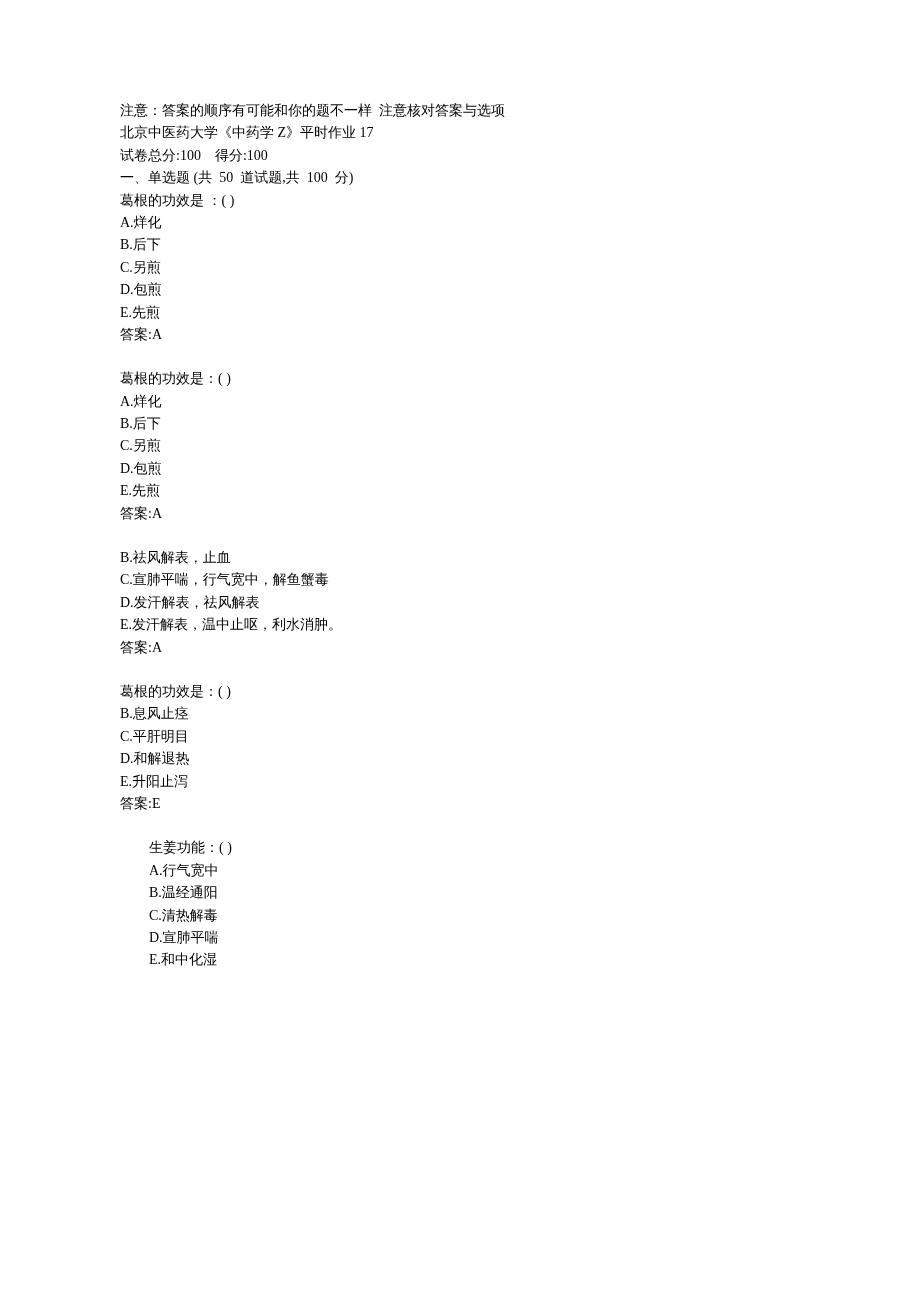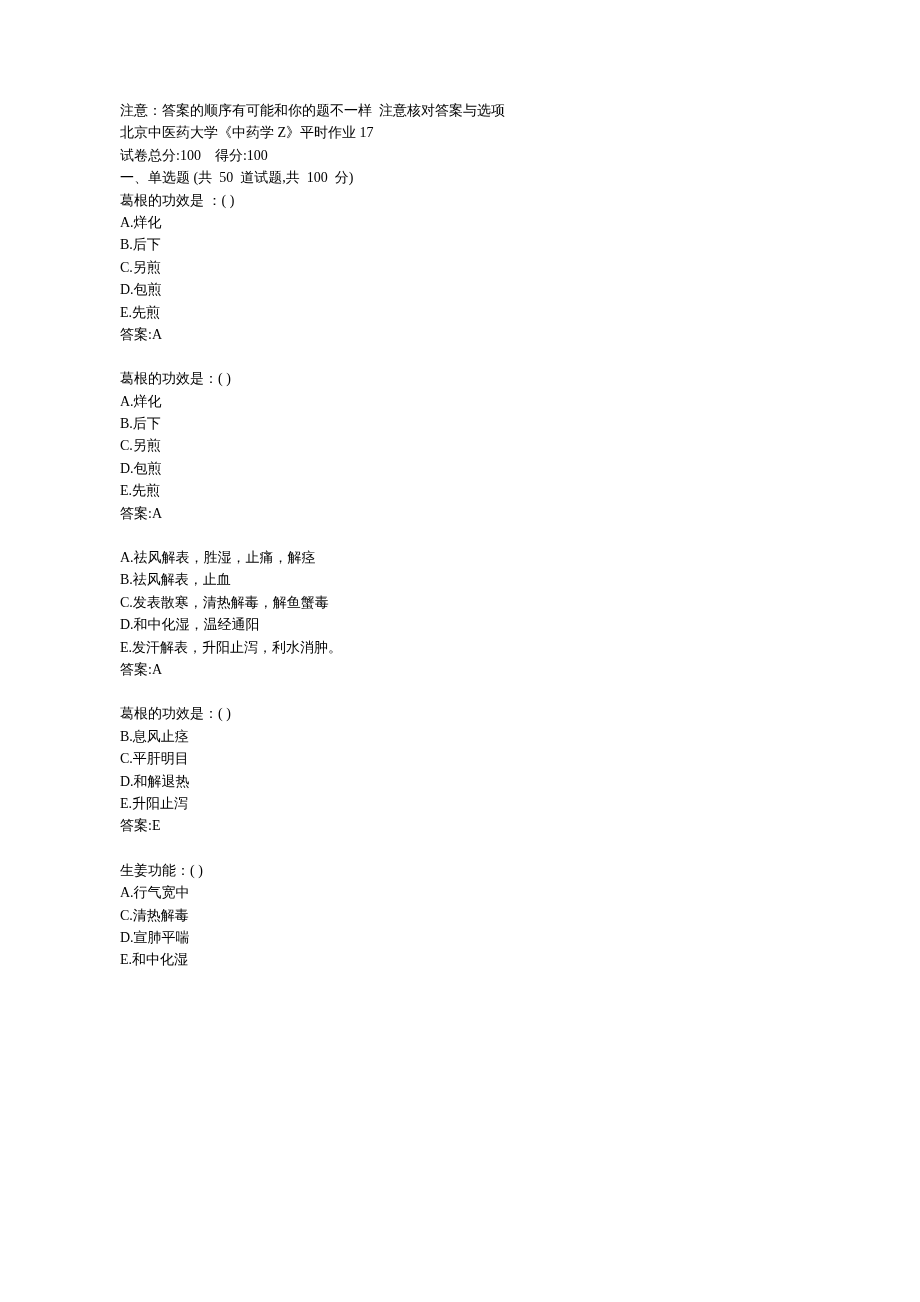--- a/index.html
+++ b/index.html
@@ -17,20 +17,21 @@
       width: 920px;
     }
     .line {
       white-space: pre-wrap;
     }
     .question-block {
       margin-bottom: 22px;
     }
     .question-block:last-child {
       margin-bottom: 0;
+      margin-left: 29px;
     }
   </style>
 </head>
 <body>
 
 <div class="line">注意：答案的顺序有可能和你的题不一样  注意核对答案与选项</div>
 <div class="line">北京中医药大学《中药学 Z》平时作业 17</div>
 <div class="line">试卷总分:100    得分:100</div>
 <div class="line">一、单选题 (共  50  道试题,共  100  分)</div>
 
@@ -48,36 +49,36 @@
   <div class="line">葛根的功效是：( )</div>
   <div class="line">A.烊化</div>
   <div class="line">B.后下</div>
   <div class="line">C.另煎</div>
   <div class="line">D.包煎</div>
   <div class="line">E.先煎</div>
   <div class="line">答案:A</div>
 </div>
 
 <div class="question-block">
-  <div class="line">A.祛风解表，胜湿，止痛，解痉</div>
   <div class="line">B.祛风解表，止血</div>
-  <div class="line">C.发表散寒，清热解毒，解鱼蟹毒</div>
-  <div class="line">D.和中化湿，温经通阳</div>
-  <div class="line">E.发汗解表，升阳止泻，利水消肿。</div>
+  <div class="line">C.宣肺平喘，行气宽中，解鱼蟹毒</div>
+  <div class="line">D.发汗解表，祛风解表</div>
+  <div class="line">E.发汗解表，温中止呕，利水消肿。</div>
   <div class="line">答案:A</div>
 </div>
 
 <div class="question-block">
   <div class="line">葛根的功效是：( )</div>
   <div class="line">B.息风止痉</div>
   <div class="line">C.平肝明目</div>
   <div class="line">D.和解退热</div>
   <div class="line">E.升阳止泻</div>
   <div class="line">答案:E</div>
 </div>
 
 <div class="question-block">
   <div class="line">生姜功能：( )</div>
   <div class="line">A.行气宽中</div>
+  <div class="line">B.温经通阳</div>
   <div class="line">C.清热解毒</div>
   <div class="line">D.宣肺平喘</div>
   <div class="line">E.和中化湿</div>
 </div>
 
 </body></html>

